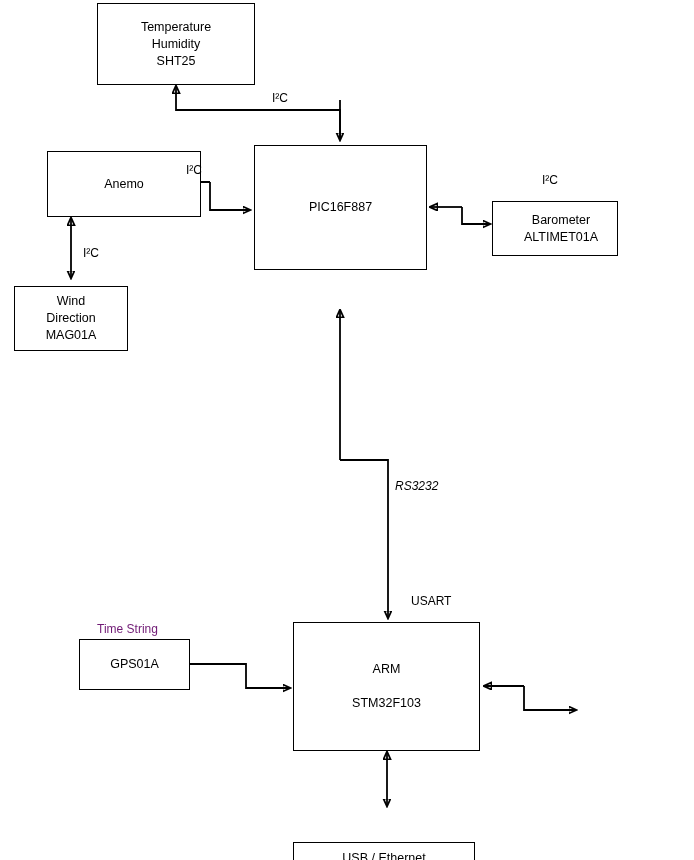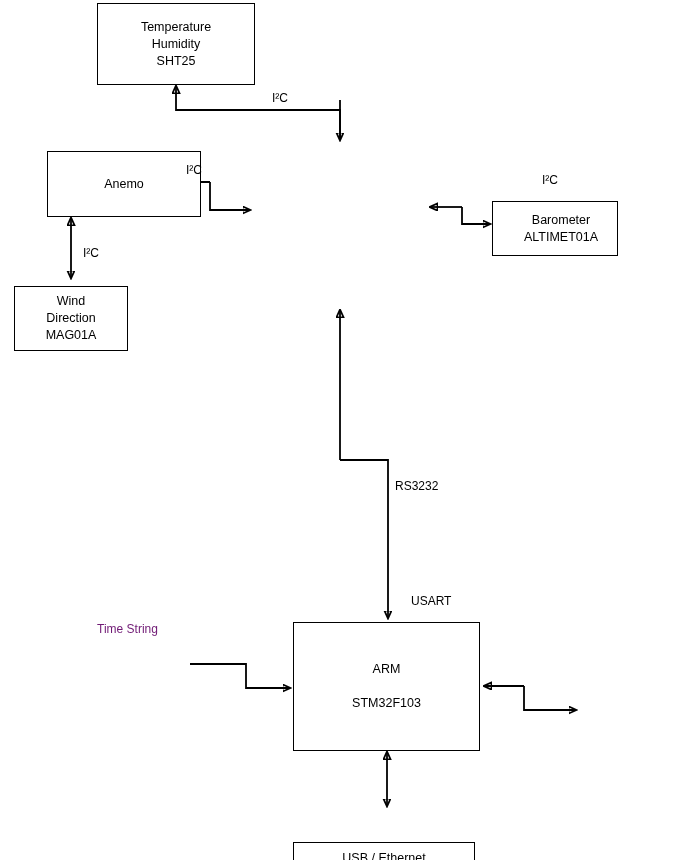--- a/index.html
+++ b/index.html
@@ -105,45 +105,51 @@
   <div class="node" style="left:97px; top:3px; width:158px; height:82px;">
     <span class="line">Temperature</span>
     <span class="line">Humidity</span>
     <span class="line">SHT25</span>
   </div>
 
   <div class="node" style="left:-1px; top:151px; width:154px; height:66px;margin-left:48px;">
     <span class="line">Anemo</span>
   </div>
 
+  <div class="node" style="left:254px; top:145px; width:173px; height:125px;">
+    <span class="line">PIC16F887</span>
+  </div>
 
   <div class="node" style="left:492px; top:201px; width:126px; height:55px;padding-left:12px;">
     <span class="line">Barometer</span>
     <span class="line">ALTIMET01A</span>
   </div>
 
   <div class="node" style="left:14px; top:286px; width:114px; height:65px;">
     <span class="line">Wind</span>
     <span class="line">Direction</span>
     <span class="line">MAG01A</span>
   </div>
 
+  <div class="node" style="left:79px; top:639px; width:111px; height:51px;">
+    <span class="line">GPS01A</span>
+  </div>
 
   <div class="node" style="left:293px; top:622px; width:187px; height:129px;">
     <span class="line">ARM</span>
     <span class="line" style="height:17px;"></span>
     <span class="line">STM32F103</span>
   </div>
 
 
   <div class="node" style="left:293px; top:806px; width:182px; height:33px;margin-top:36px;">
     <span class="line">USB / Ethernet</span>
   </div>
 
   <div class="edge-label" style="left:272px; top:91px;">I²C</div>
   <div class="edge-label" style="left:186px; top:163px;">I²C</div>
   <div class="edge-label" style="left:542px; top:173px;">I²C</div>
   <div class="edge-label" style="left:83px; top:246px;">I²C</div>
-  <div class="edge-label" style="left:395px; top:479px;">RS3232</div>
+  <div class="edge-label" style="left:395px; top:479px;font-style:italic;">RS3232</div>
   <div class="edge-label" style="left:411px; top:594px;">USART</div>
   <div class="free-label" style="left:97px; top:608px;">Time String</div>
 
 </div>
 
 </body></html>

